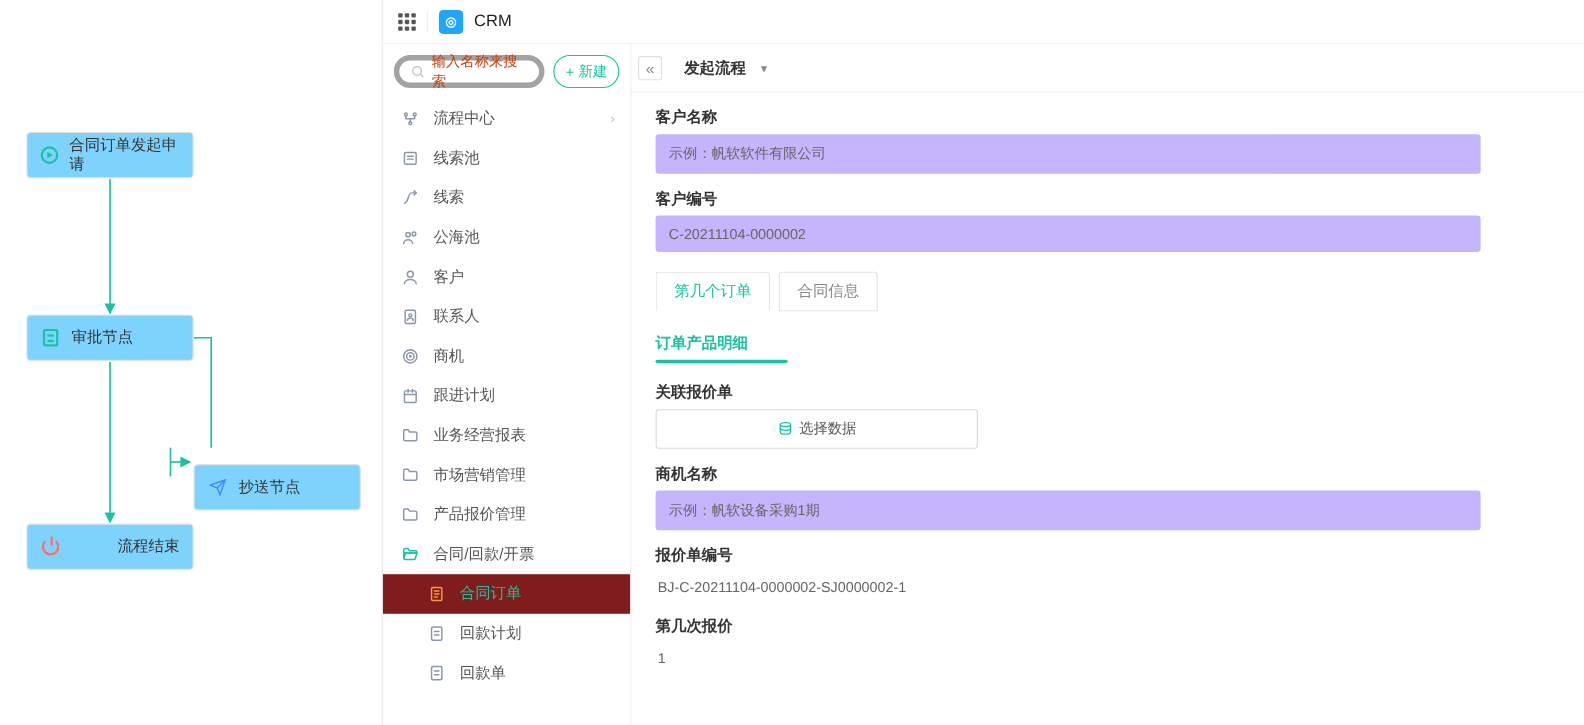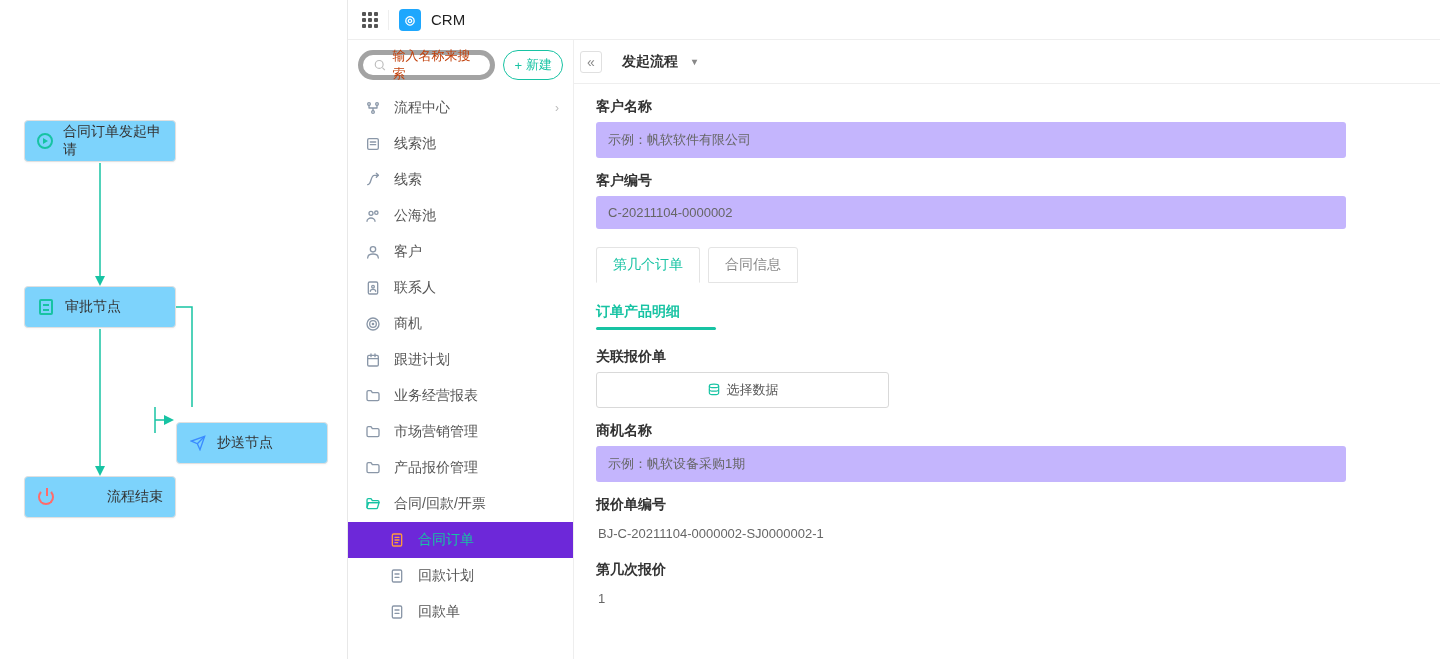--- a/index.html
+++ b/index.html
@@ -61,21 +61,21 @@
   }
   .sb-top { display:flex; align-items:center; gap:8px; padding:10px 10px; }
   .search-box{ flex:1; display:flex; align-items:center; gap:6px; border:5px solid #a3a3a3;
     border-radius:16px; height:30px; padding:0 10px; color:#c2410c; font-size:13px;}
   .btn-new { height:30px; padding:0 10px; border:1px solid #17c3a3; color:#17c3a3;
     border-radius:16px; background:#fff; display:flex; align-items:center; gap:4px; font-size:13px; cursor:pointer;}
   .sb-list{ overflow:auto; padding-bottom:10px;}
   .sb-item{ display:flex; align-items:center; gap:12px; padding:0 16px; height:36px;
     color:#555; cursor:pointer; position:relative;}
   .sb-item.child{ padding-left:40px;}
-  .sb-item.active{ background:#6d28d9; color:#17c3a3;}
+  .sb-item.active{ background:#7f1d1d; color:#17c3a3;}
   .sb-item .chev{ position:absolute; right:14px; color:#bbb; font-size:12px;}
   .sb-ico{ width:18px; color:#8a97a8; display:flex; align-items:center; justify-content:center;}
   .sb-item.active .sb-ico{ color:#ff9a3c;}
   .sb-label{ font-size:14px; }
 
   
   .content{ flex:1; display:flex; flex-direction:column; min-width:0;}
   .content-top{ height:44px; border-bottom:1px solid #eee; display:flex; align-items:center; padding:0 6px; gap:10px;}
   .collapse-btn{ width:22px;height:22px;border:1px solid #e0e0e0;border-radius:3px;display:flex;align-items:center;justify-content:center;color:#888;cursor:pointer;}
   .dd{ display:flex; align-items:center; gap:14px; font-size:14px; font-weight:600; padding:0 10px;}

